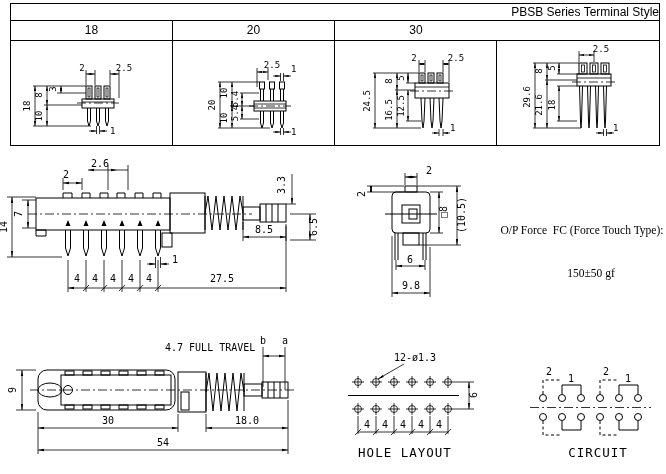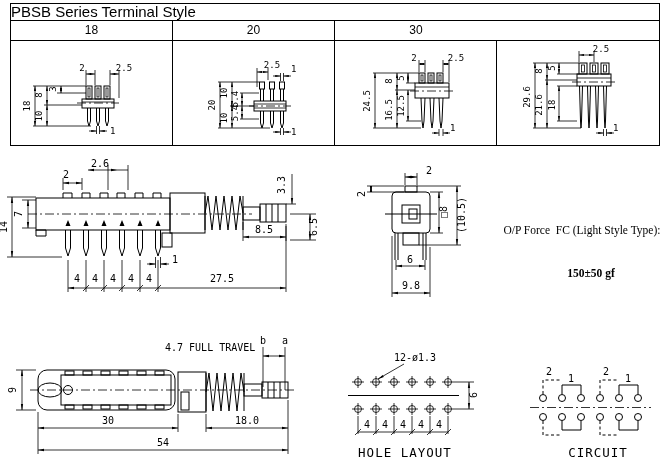--- a/index.html
+++ b/index.html
@@ -1,20 +1,20 @@
 <!DOCTYPE html>
 <html><head>
 <meta charset="utf-8">
 <style>
   html,body{margin:0;padding:0;background:#fff;}
   .sheet{position:relative;width:666px;height:474px;background:#fff;color:#000;overflow:hidden;
          font-family:"Liberation Sans",sans-serif;}
   
   .dtable{position:absolute;left:10px;top:3px;width:648px;border:1px solid #000;background:#fff;}
-  .t-title{height:16px;line-height:16px;text-align:left;font-size:15px;border-bottom:1px solid #000;}
+  .t-title{height:16px;line-height:16px;text-align:right;font-size:12px;border-bottom:1px solid #000;}
   .t-heads{display:grid;grid-template-columns:repeat(4,1fr);border-bottom:1px solid #000;}
   .t-heads .th{height:19px;line-height:19px;text-align:center;font-size:12px;border-right:1px solid #000;}
   .t-heads .th:last-child{border-right:none;}
   .t-body{display:grid;grid-template-columns:repeat(4,1fr);height:104px;}
   .tcell{position:relative;border-right:1px solid #000;}
   .tcell:last-child{border-right:none;}
   .tcell svg{position:absolute;left:0;top:0;}
   
   .fig{position:absolute;overflow:visible;}
   
@@ -24,21 +24,21 @@
   .dsh{stroke:#000;stroke-width:1;fill:none;stroke-dasharray:3 2.5;}
   .blk{fill:#000;stroke:none;}
   text{fill:#000;}
   .d{font:9px "DejaVu Sans Mono",monospace;}
   .d2{font:10px "DejaVu Sans Mono",monospace;}
   .cap{font:12.5px "DejaVu Sans Mono",monospace;letter-spacing:1px;}
   .trv{font:10px "DejaVu Sans Mono",monospace;}
   
   .force-note{position:absolute;left:500px;top:200px;width:164px;text-align:center;
               font-family:"Liberation Serif",serif;font-size:11.5px;white-space:pre;}
-  .force-note .l2{margin-top:7px;padding-left:18px;font-weight:bold;}
+  .force-note .l2{margin-top:7px;padding-left:18px;}
 </style>
 </head>
 <body>
 
 <div class="sheet">
 
   <div class="dtable">
     <div class="t-title">PBSB Series Terminal Style</div>
     <div class="t-heads">
       <div class="th">18</div>
@@ -393,21 +393,21 @@
       <line class="tn" x1="39" y1="106" x2="68" y2="106" marker-start="url(#mE)" marker-end="url(#mE)"></line>
       <text class="d2" x="53" y="103" text-anchor="middle">6</text>
       <line class="tn" x1="35" y1="76" x2="35" y2="137"></line>
         <line class="tn" x1="73" y1="87" x2="73" y2="137"></line>
       <line class="tn" x1="35" y1="133" x2="73" y2="133" marker-start="url(#mE)" marker-end="url(#mE)"></line>
       <text class="d2" x="54" y="129" text-anchor="middle">9.8</text>
     </g>
   </svg>
 
   <div class="force-note">
-    <div class="l1">O/P Force  FC (Light Style Type):</div>
+    <div class="l1">O/P Force  FC (Force Touch Type):</div>
     <div class="l2">150±50 gf</div>
   </div>
 
   <svg class="fig" style="left:2px;top:332px" width="300" height="142" viewBox="0 0 300 142">
     <defs>
         <marker id="mT" viewBox="0 0 10 10" refX="9.5" refY="5" markerWidth="8" markerHeight="8" orient="auto-start-reverse">
           <path d="M0,3.2 L10,5 L0,6.8 Z" fill="#000"></path>
         </marker>
       </defs>
     <g>

